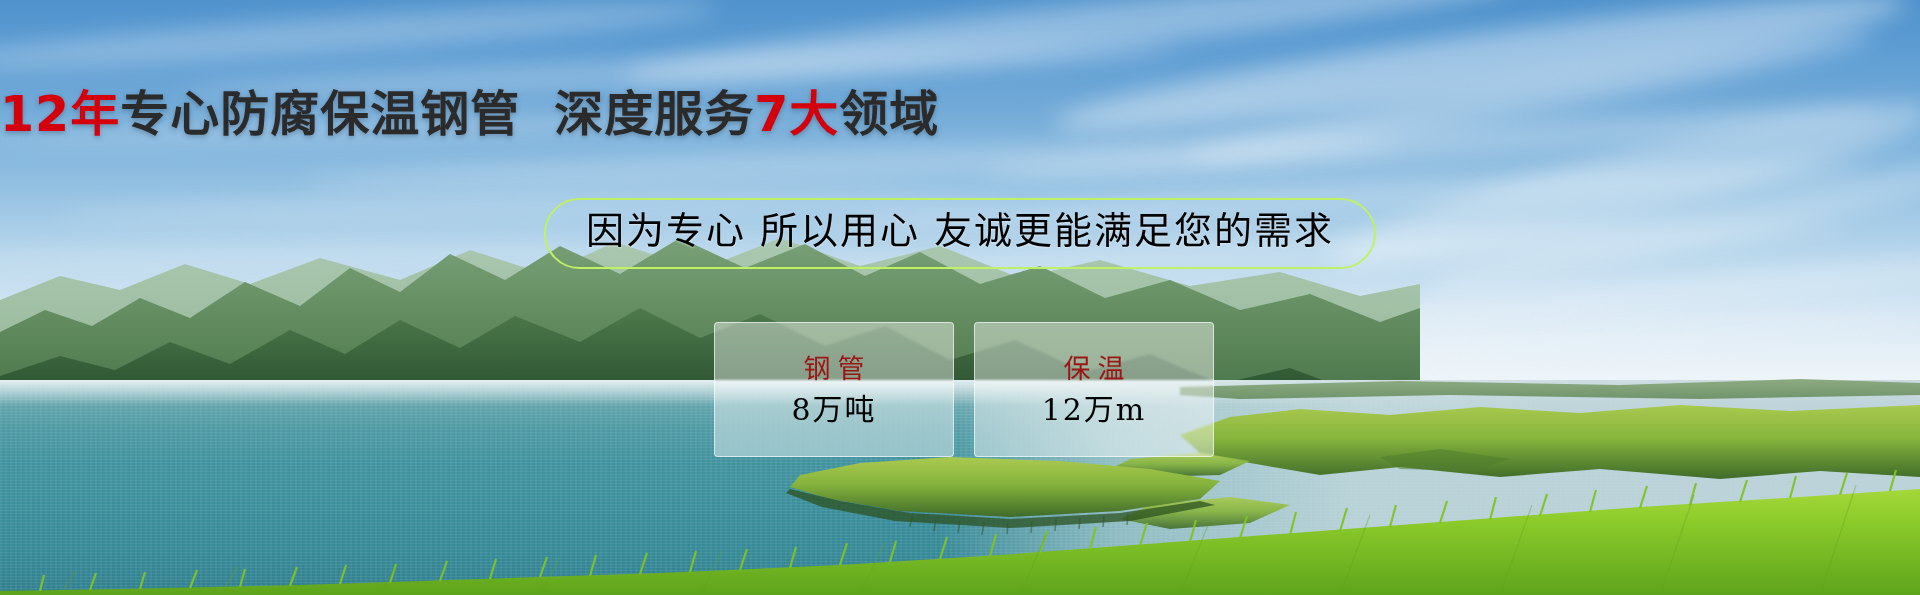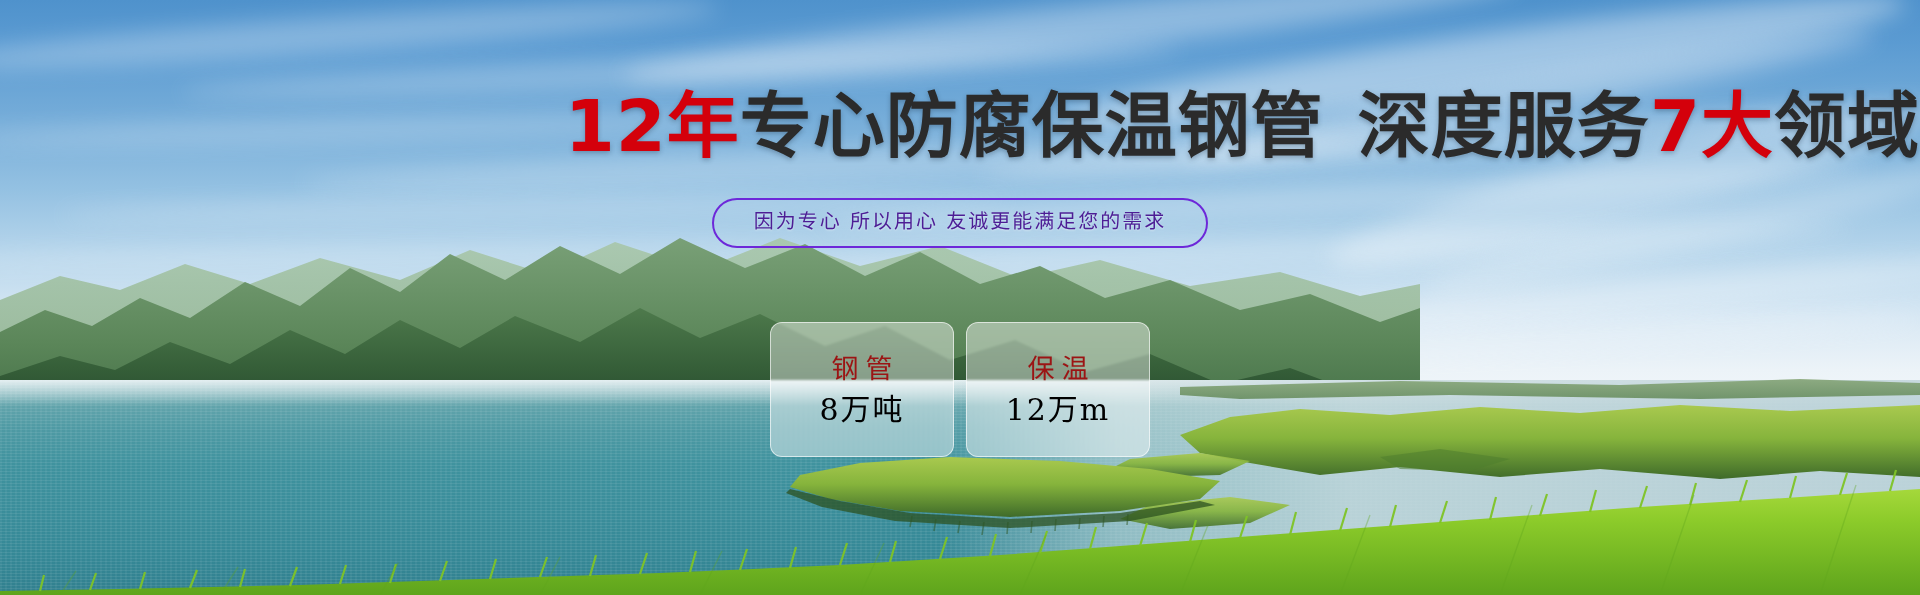--- a/index.html
+++ b/index.html
@@ -116,67 +116,68 @@
 
   
   .content{
     position:absolute;left:0;top:0;width:1920px;height:595px;
     z-index:40;
   }
 
   
   .headline{
     position:absolute;left:0;top:90px;width:1920px;
-    text-align:right;
-    font-size:72px;
+    text-align:left;
+    font-size:49px;
     line-height:1;
     font-weight:bold;
     letter-spacing:1px;
     white-space:nowrap;
     text-shadow:0 2px 5px rgba(20,40,60,.30);
     font-family:"DejaVu Sans","Liberation Sans",sans-serif;
   }
   .hl-red{color:#d4000b;}
   .hl-dark{color:#2b2b2b;}
   .hl-gap{display:inline-block;width:34px;}
 
   
   .sub-wrap{
     position:absolute;left:0;top:198px;width:1920px;text-align:center;
   }
   .subtitle{
     display:inline-block;
     padding:10px 40px 13px;
-    border:2px solid #6d28d9;
+    border:2px solid #bef264;
     border-radius:40px;
-    font-size:20px;
+    font-size:38px;
     line-height:1.15;
-    color:#4c1d95;
+    color:#000000;
     letter-spacing:2px;
     white-space:nowrap;
     background:transparent;
     text-shadow:0 1px 2px rgba(255,255,255,.45);
   }
 
   
   .cards{
     position:absolute;left:0;top:322px;width:1920px;
     display:flex;justify-content:center;align-items:flex-start;
     gap:12px;
   }
   .card{
-    width:184px;height:135px;
-    border-radius:12px;
+    width:240px;height:135px;
+    border-radius:4px;
     background:rgba(255,255,255,.42);
     border:1px solid rgba(255,255,255,.62);
     backdrop-filter:blur(1px);
     display:flex;flex-direction:column;
     align-items:center;justify-content:center;
     gap:13px;
     color:#9c1414;
+    margin-left:8px;
   }
   .card-title{
     font-size:27px;letter-spacing:7px;
     text-indent:7px;
     color:#9c1414;
     line-height:1;
   }
   .card-value{
     font-size:30px;letter-spacing:2px;
     color:#000000;

